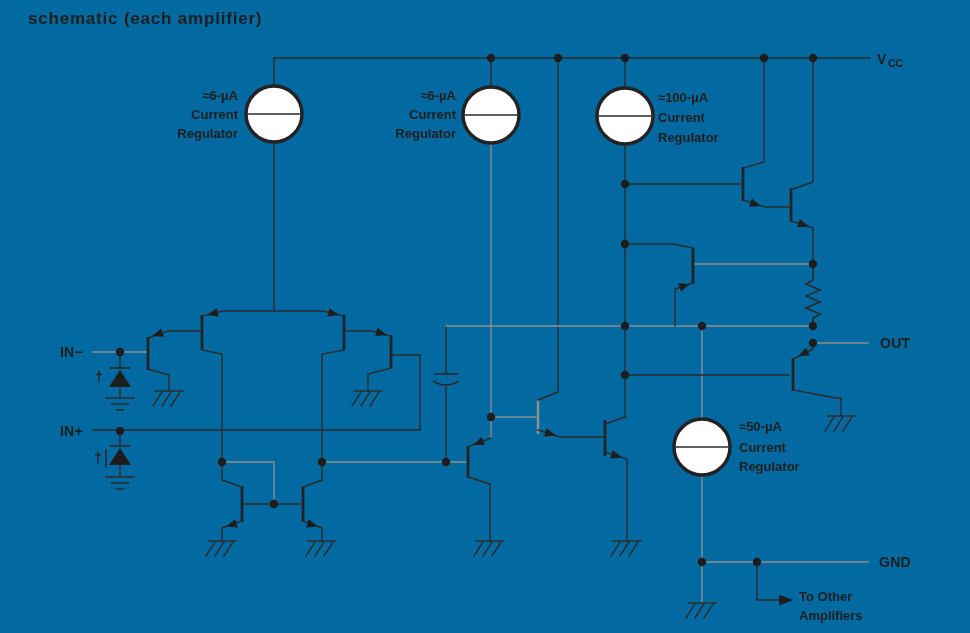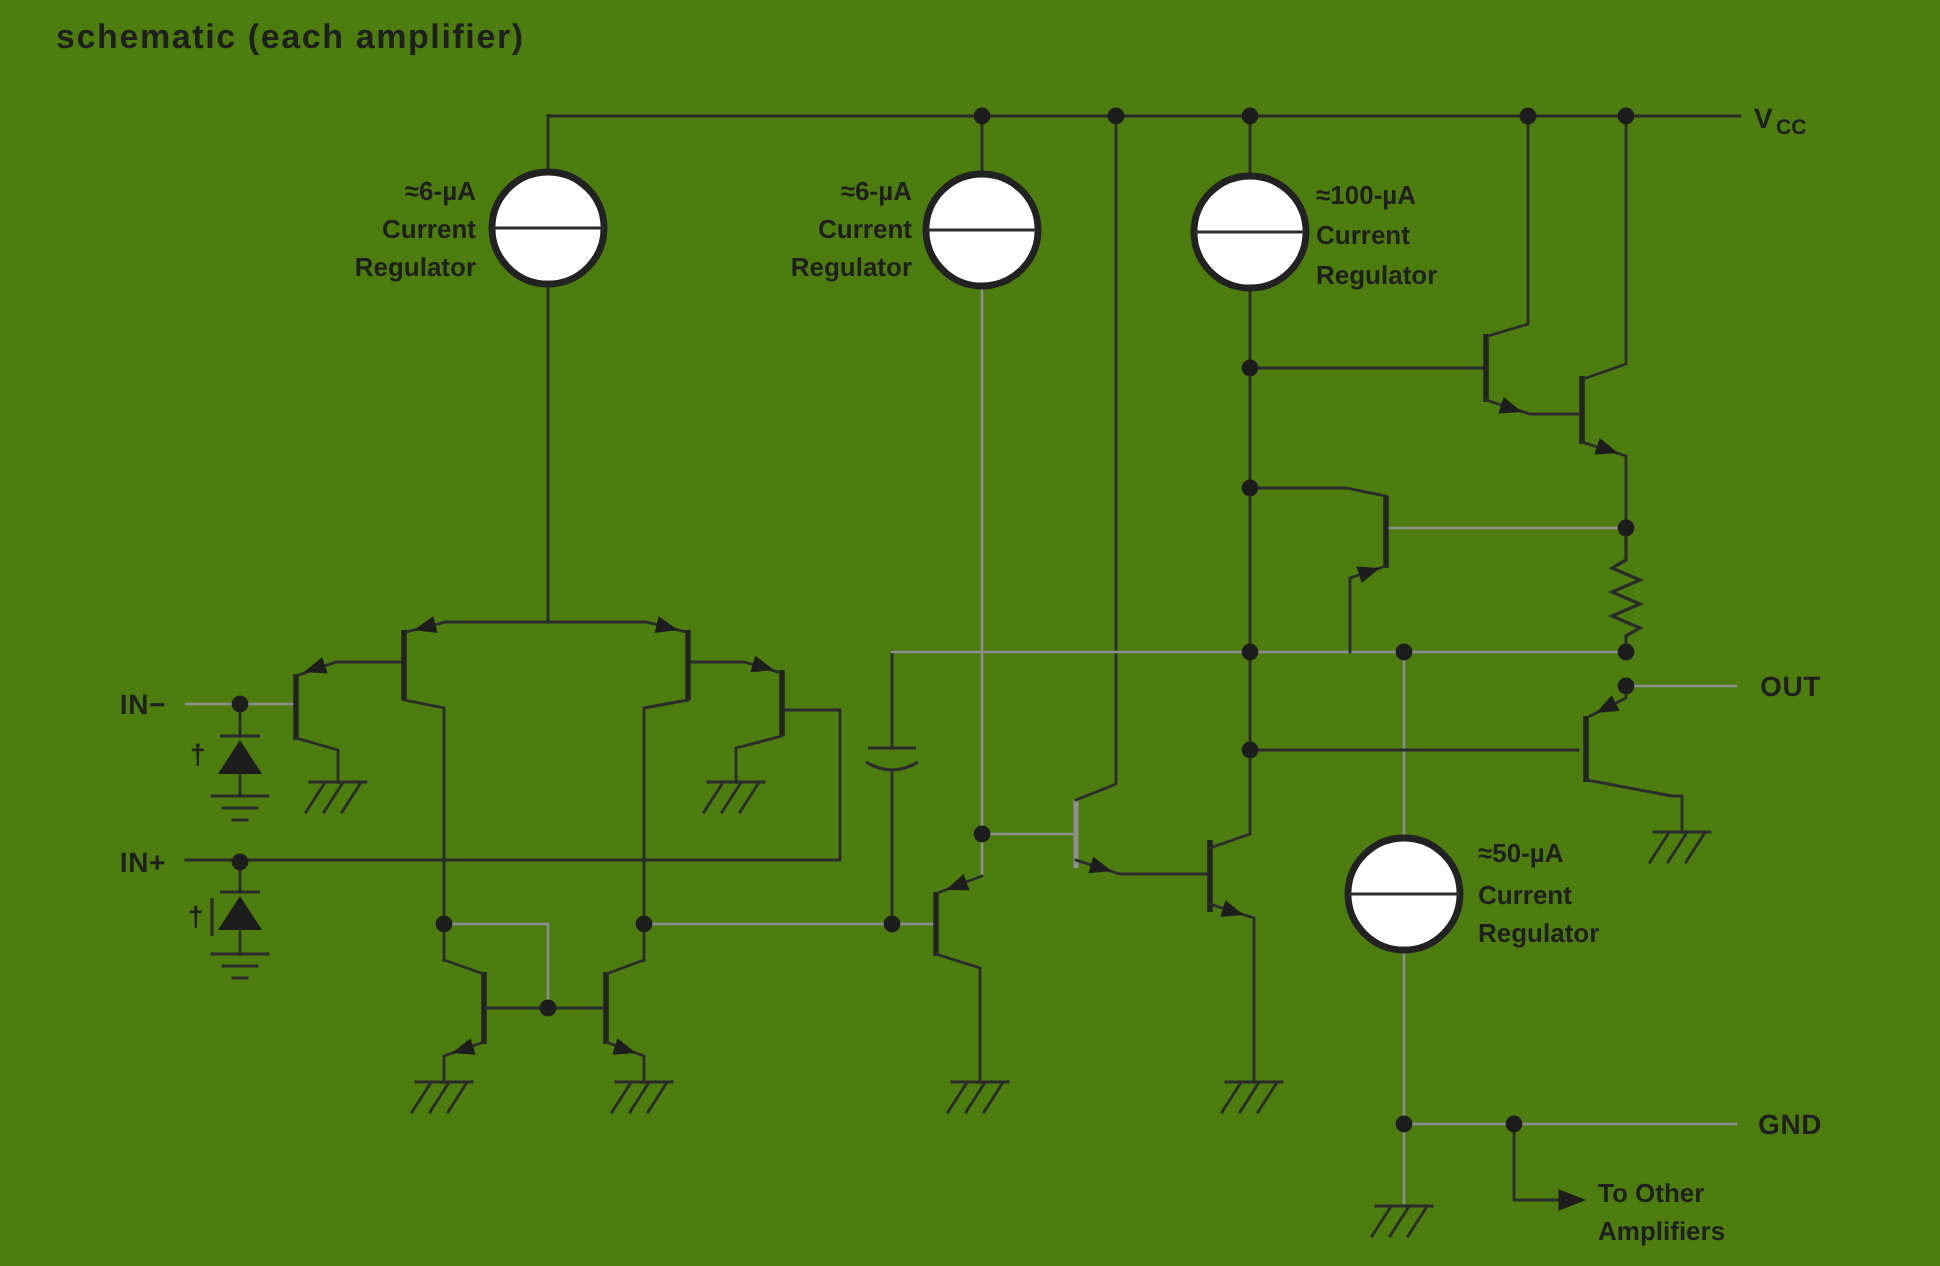--- a/index.html
+++ b/index.html
@@ -1,16 +1,16 @@
 <!DOCTYPE html>
 <html><head>
 <meta charset="utf-8">
 <style>
   html,body{margin:0;padding:0;background:#ffffff;}
-  .page{position:relative;width:970px;height:633px;background:#4d7c0f;overflow:hidden;}
+  .page{position:relative;width:970px;height:633px;background:#0369a1;overflow:hidden;}
   svg text{font-family:"Liberation Sans",sans-serif;fill:#1f1f1f;font-weight:bold;}
   .title-text{font-size:17px;letter-spacing:.8px;}
   .lbl{font-size:13px;}
   .port{font-size:14px;letter-spacing:.3px;}
   .sub{font-size:10.5px;}
   .dagger{font-size:14px;}
   .wk{stroke:#2b2b2b;stroke-width:1.4;fill:none;stroke-linecap:square;}
   .wg{stroke:#8f8f8f;stroke-width:1.3;fill:none;stroke-linecap:square;}
   .bar{stroke:#222222;stroke-width:2.7;fill:none;stroke-linecap:butt;}
   .barg{stroke:#8f8f8f;stroke-width:2.5;fill:none;}

